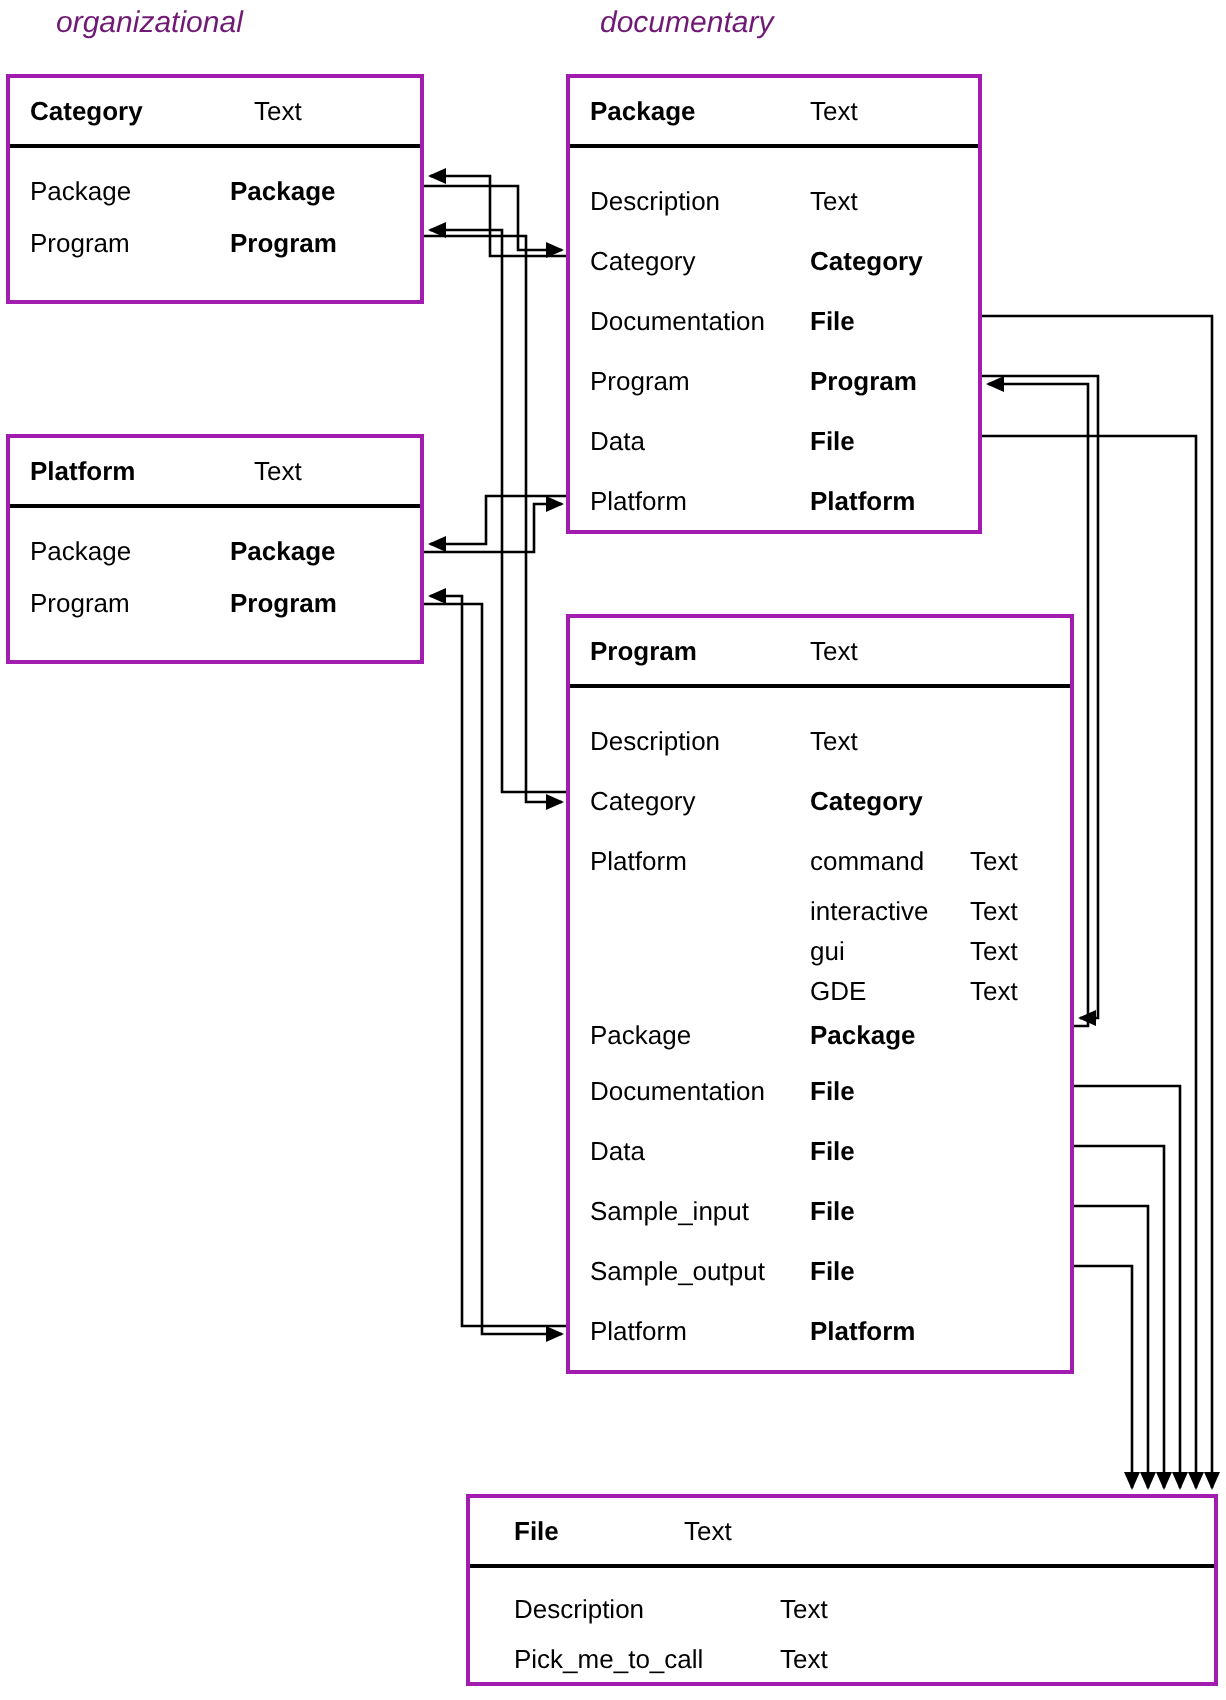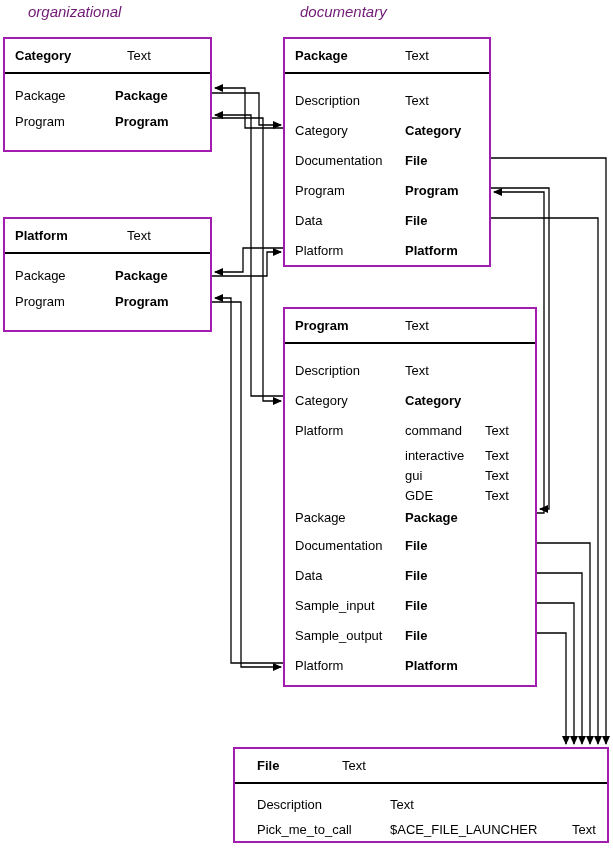--- a/index.html
+++ b/index.html
@@ -193,21 +193,20 @@
       <span class="name">File</span>
       <span class="typ">Text</span>
     </div>
     <div class="rows">
       <div class="row">
         <span class="lbl">Description</span>
         <span class="val">Text</span>
       </div>
       <div class="row">
         <span class="lbl">Pick_me_to_call</span>
-        <span class="val">$ACE_FILE_LAUNCHER</span>
         <span class="ext">Text</span>
       </div>
     </div>
   </div>
 
   <svg class="wires" width="613" height="850" viewBox="0 0 613 850">
     <defs>
       <marker id="ah" markerWidth="9" markerHeight="8" refX="8" refY="4" orient="auto" markerUnits="userSpaceOnUse">
         <path d="M0,0 L9,4 L0,8 Z" fill="#000"></path>
       </marker>

